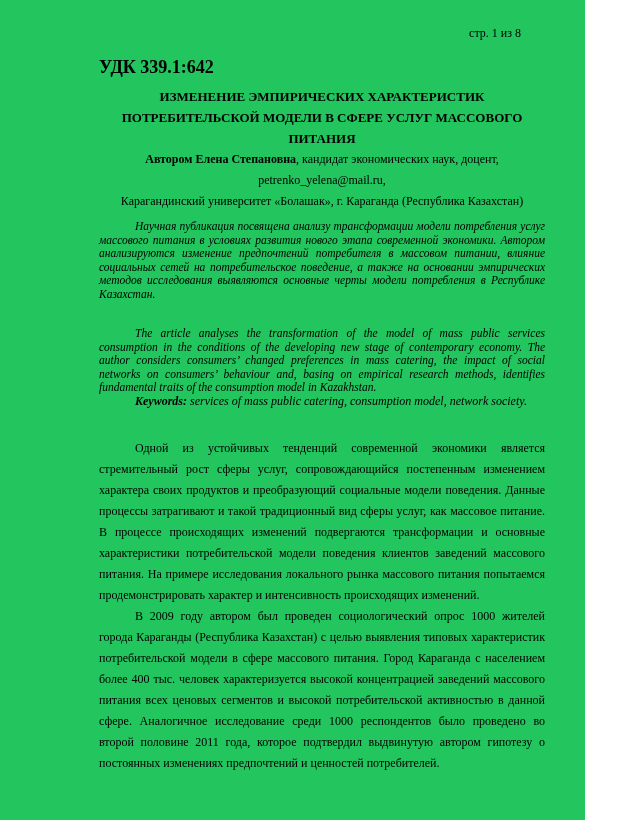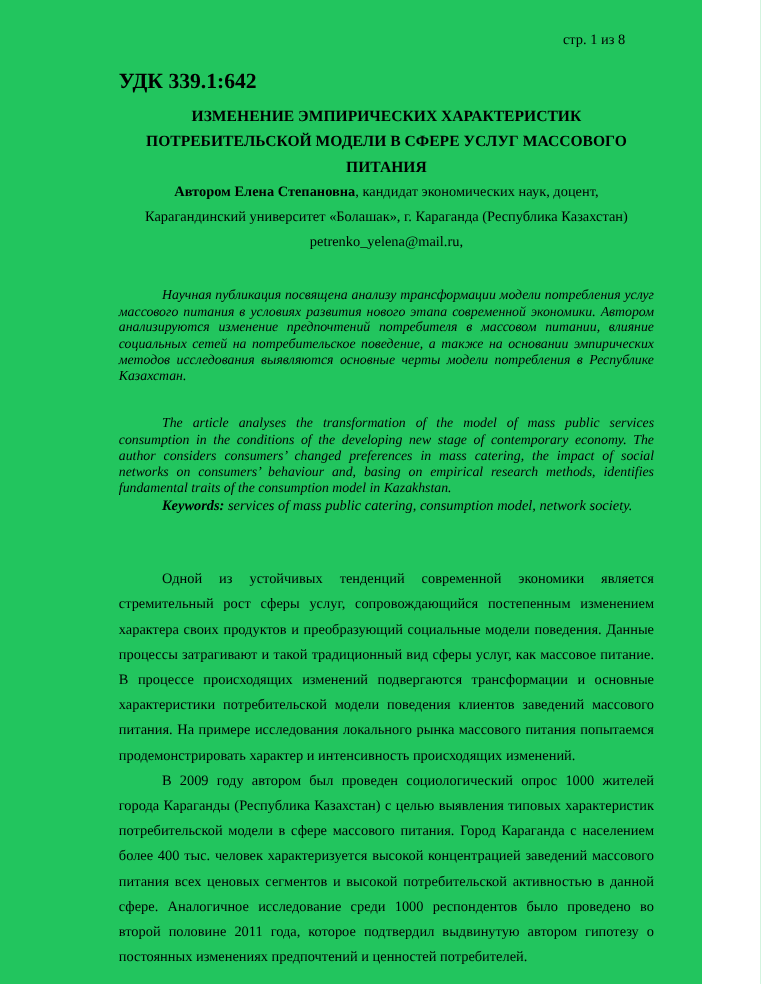--- a/index.html
+++ b/index.html
@@ -35,40 +35,40 @@
     text-align: center;
     line-height: 21px;
     margin: 0;
   }
   .center-line {
     font-size: 12px;
     text-align: center;
     line-height: 21px;
   }
   .author-name { font-weight: bold; }
-  .abstract-block { margin-top: 28px; }
+  .abstract-block { margin-top: 8px; }
   .en-block { margin-top: 26px; }
   .abstract {
     font-size: 11.5px;
     font-style: italic;
     line-height: 13.5px;
     text-align: justify;
     text-indent: 36px;
     margin: 0;
   }
   .keywords-par {
     font-size: 12px;
     font-style: italic;
     line-height: 13.5px;
     text-align: justify;
     text-indent: 36px;
     margin: 0;
   }
   .kw-label { font-weight: bold; }
-  .body-block { margin-top: 44px; }
+  .body-block { margin-top: 30px; }
   .body-par {
     font-size: 12px;
     line-height: 21px;
     text-align: justify;
     text-indent: 36px;
     margin: 0;
   }
 </style>
 </head>
 <body>
@@ -76,23 +76,23 @@
 <div class="page">
 
   <div class="page-number">стр. 1 из 8</div>
 
   <div class="udk">УДК 339.1:642</div>
 
   <h1 class="title"><span>ИЗМЕНЕНИЕ ЭМПИРИЧЕСКИХ ХАРАКТЕРИСТИК</span><br><span>ПОТРЕБИТЕЛЬСКОЙ МОДЕЛИ В СФЕРЕ УСЛУГ МАССОВОГО ПИТАНИЯ</span></h1>
 
   <div class="center-line"><span class="author-name">Автором Елена Степановна</span><span>, кандидат экономических наук, доцент,</span></div>
 
+  <div class="center-line">petrenko_yelena@mail.ru,</div>
+
   <div class="center-line">Карагандинский университет «Болашак», г. Караганда (Республика Казахстан)</div>
-
-  <div class="center-line">petrenko_yelena@mail.ru,</div>
 
   <div class="abstract-block">
     <p class="abstract">Научная публикация посвящена анализу трансформации модели потребления услуг массового питания в условиях развития нового этапа современной экономики. Автором анализируются изменение предпочтений потребителя в массовом питании, влияние социальных сетей на потребительское поведение, а также на основании эмпирических методов исследования выявляются основные черты модели потребления в Республике Казахстан.</p>
   </div>
 
   <div class="en-block">
     <p class="abstract">The article analyses the transformation of the model of mass public services consumption in the conditions of the developing new stage of contemporary economy. The author considers consumers’ changed preferences in mass catering, the impact of social networks on consumers’ behaviour and, basing on empirical research methods, identifies fundamental traits of the consumption model in Kazakhstan.</p>
     <p class="keywords-par"><span class="kw-label">Keywords:</span><span> services of mass public catering, consumption model, network society.</span></p>
   </div>
 

